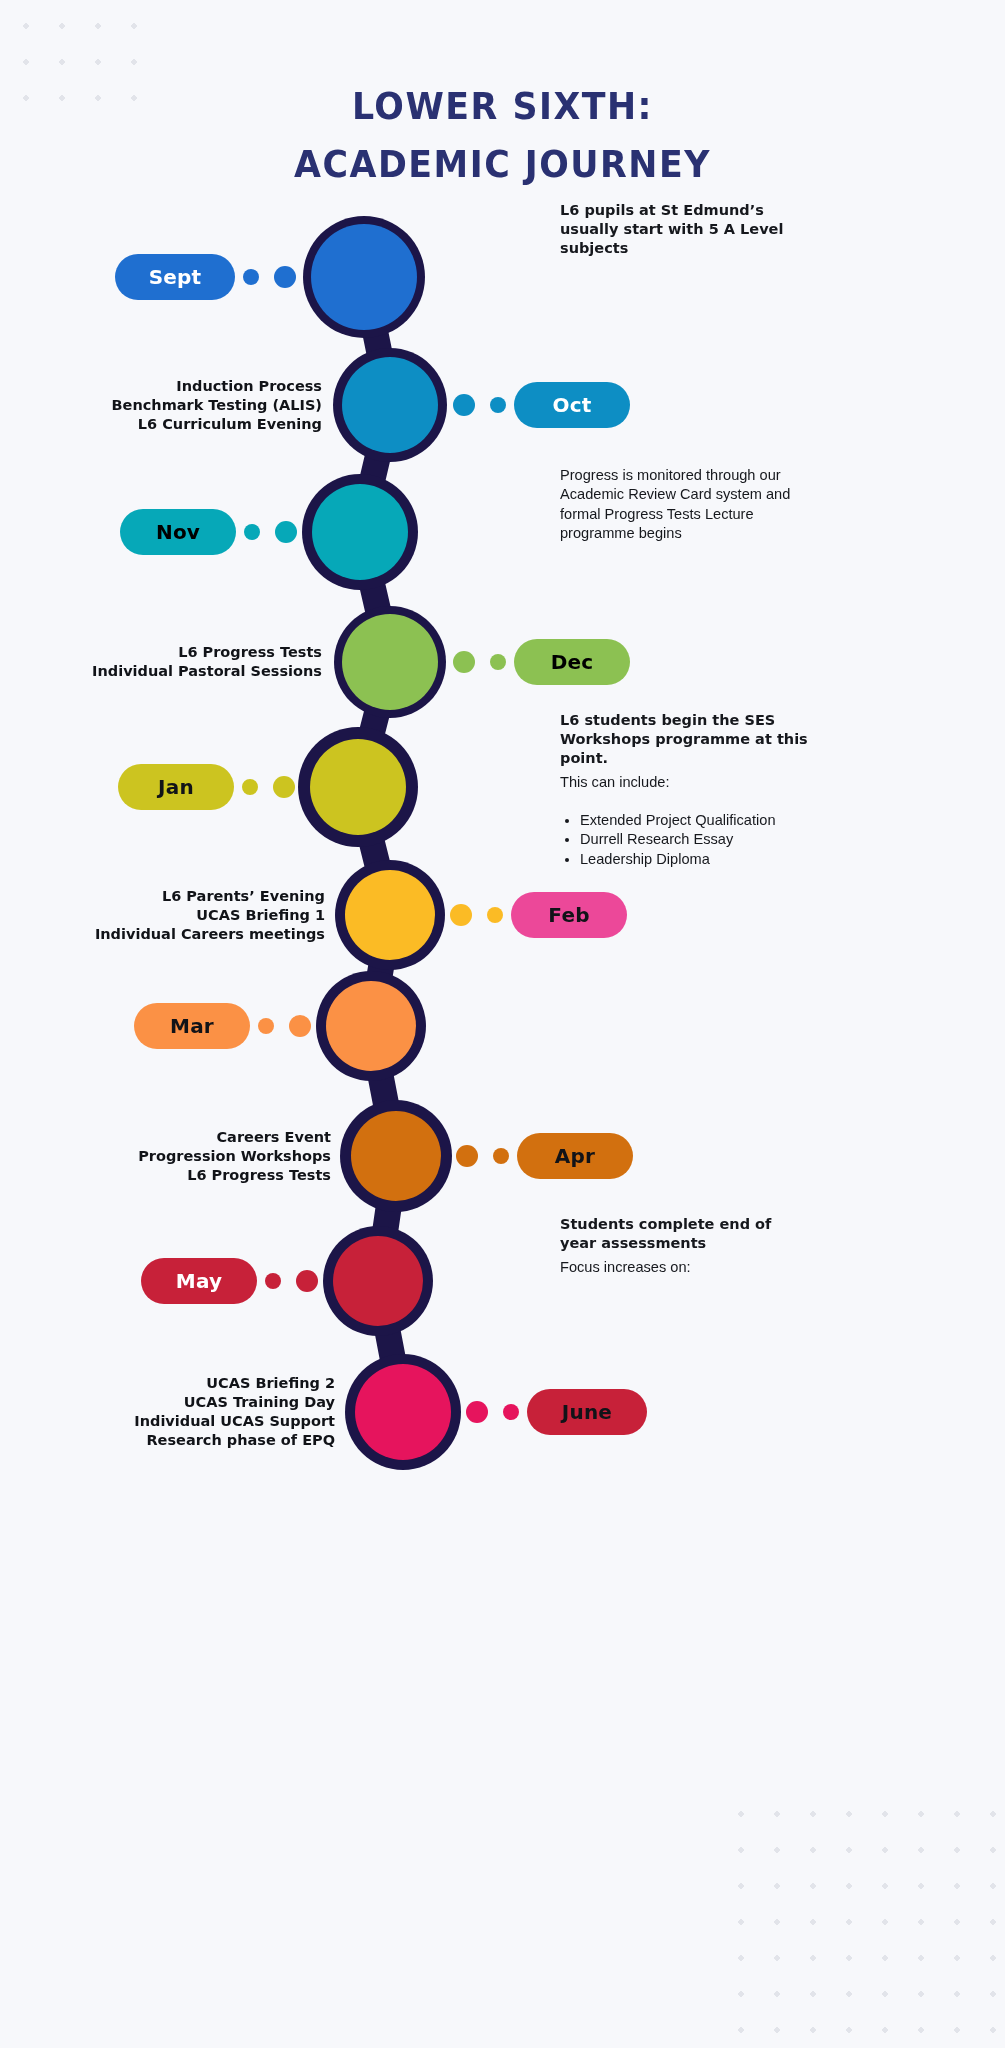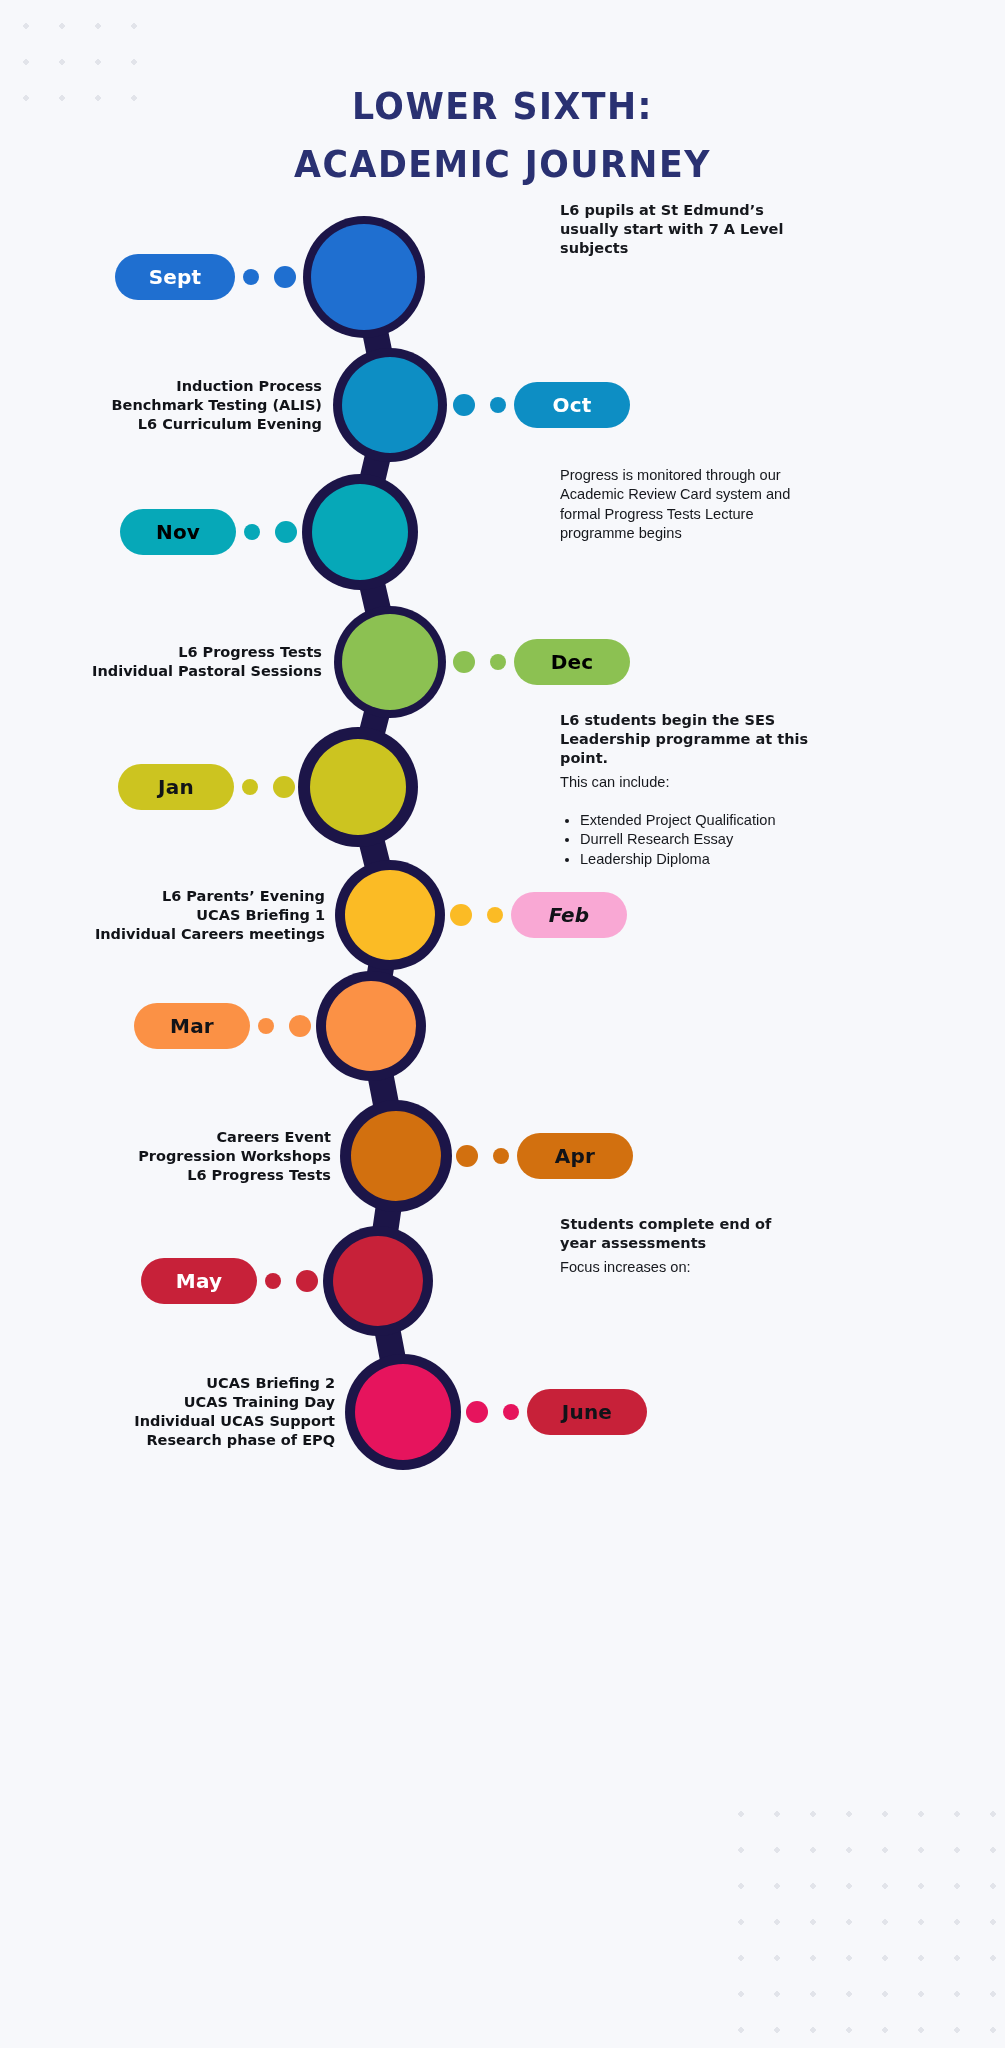--- a/index.html
+++ b/index.html
@@ -125,21 +125,21 @@
     <circle cx="131" cy="1217" r="58" fill="#1c1548"></circle>
   </svg>
 
 <div id="rows">
     <div class="row">
       <div class="node" style="left: 311px; top: 224px; height: 106px; width: 106px; background: rgb(31, 111, 208);"></div>
       <div class="dot-sm" style="left: 274px; top: 266px; height: 22px; width: 22px; background: rgb(31, 111, 208);"></div>
       <div class="dot-sm" style="left: 243px; top: 269px; height: 16px; width: 16px; background: rgb(31, 111, 208);"></div>
       <div class="pill" style="left: 115px; top: 254px; width: 120px; background: rgb(31, 111, 208); color: rgb(255, 255, 255);">Sept</div>
       <div class="desc" style="left: 560px; width: 252px; top: 201px;">
-        <span class="head">L6 pupils at St Edmund’s usually start with 7 A Level subjects</span>
+        <span class="head">L6 pupils at St Edmund’s usually start with 5 A Level subjects</span>
       </div>
     </div>
     <div class="row">
       <div class="node" style="left: 342px; top: 357px; height: 96px; width: 96px; background: rgb(13, 142, 196);"></div>
       <div class="dot-sm" style="left: 453px; top: 394px; height: 22px; width: 22px; background: rgb(13, 142, 196);"></div>
       <div class="dot-sm" style="left: 490px; top: 397px; height: 16px; width: 16px; background: rgb(13, 142, 196);"></div>
       <div class="pill" style="left: 514px; top: 382px; width: 116px; background: rgb(13, 142, 196); color: rgb(255, 255, 255);">Oct</div>
       <div class="left-list" style="right: 683px; top: 376.5px; width: 340px;">
         <div>Induction Process</div>
         <div>Benchmark Testing (ALIS)</div>
@@ -164,34 +164,34 @@
         <div>L6 Progress Tests</div>
         <div>Individual Pastoral Sessions</div>
       </div>
     </div>
     <div class="row">
       <div class="node" style="left: 310px; top: 739px; height: 96px; width: 96px; background: rgb(204, 196, 32);"></div>
       <div class="dot-sm" style="left: 273px; top: 776px; height: 22px; width: 22px; background: rgb(204, 196, 32);"></div>
       <div class="dot-sm" style="left: 242px; top: 779px; height: 16px; width: 16px; background: rgb(204, 196, 32);"></div>
       <div class="pill" style="left: 118px; top: 764px; width: 116px; background: rgb(204, 196, 32); color: rgb(17, 19, 24);">Jan</div>
       <div class="desc" style="left: 560px; width: 252px; top: 711px;">
-        <span class="head">L6 students begin the SES Leadership programme at this point.</span>
+        <span class="head">L6 students begin the SES Workshops programme at this point.</span>
         <span class="body">This can include:</span>
         <ul>
           <li>Extended Project Qualification</li>
           <li>Durrell Research Essay</li>
           <li>Leadership Diploma</li>
         </ul>
       </div>
     </div>
     <div class="row">
       <div class="node" style="left: 345px; top: 870px; height: 90px; width: 90px; background: rgb(251, 187, 37);"></div>
       <div class="dot-sm" style="left: 450px; top: 904px; height: 22px; width: 22px; background: rgb(251, 187, 37);"></div>
       <div class="dot-sm" style="left: 487px; top: 907px; height: 16px; width: 16px; background: rgb(251, 187, 37);"></div>
-      <div class="pill" style="left: 511px; top: 892px; width: 116px; background: #f9a8d4; color: rgb(17, 19, 24); font-style: italic;">Feb</div>
+      <div class="pill" style="left: 511px; top: 892px; width: 116px; background: #ec4899; color: rgb(17, 19, 24);">Feb</div>
       <div class="left-list" style="right: 680px; top: 886.5px; width: 340px;">
         <div>L6 Parents’ Evening</div>
         <div>UCAS Briefing 1</div>
         <div>Individual Careers meetings</div>
       </div>
     </div>
     <div class="row">
       <div class="node" style="left: 326px; top: 981px; height: 90px; width: 90px; background: rgb(251, 145, 69);"></div>
       <div class="dot-sm" style="left: 289px; top: 1015px; height: 22px; width: 22px; background: rgb(251, 145, 69);"></div>
       <div class="dot-sm" style="left: 258px; top: 1018px; height: 16px; width: 16px; background: rgb(251, 145, 69);"></div>

